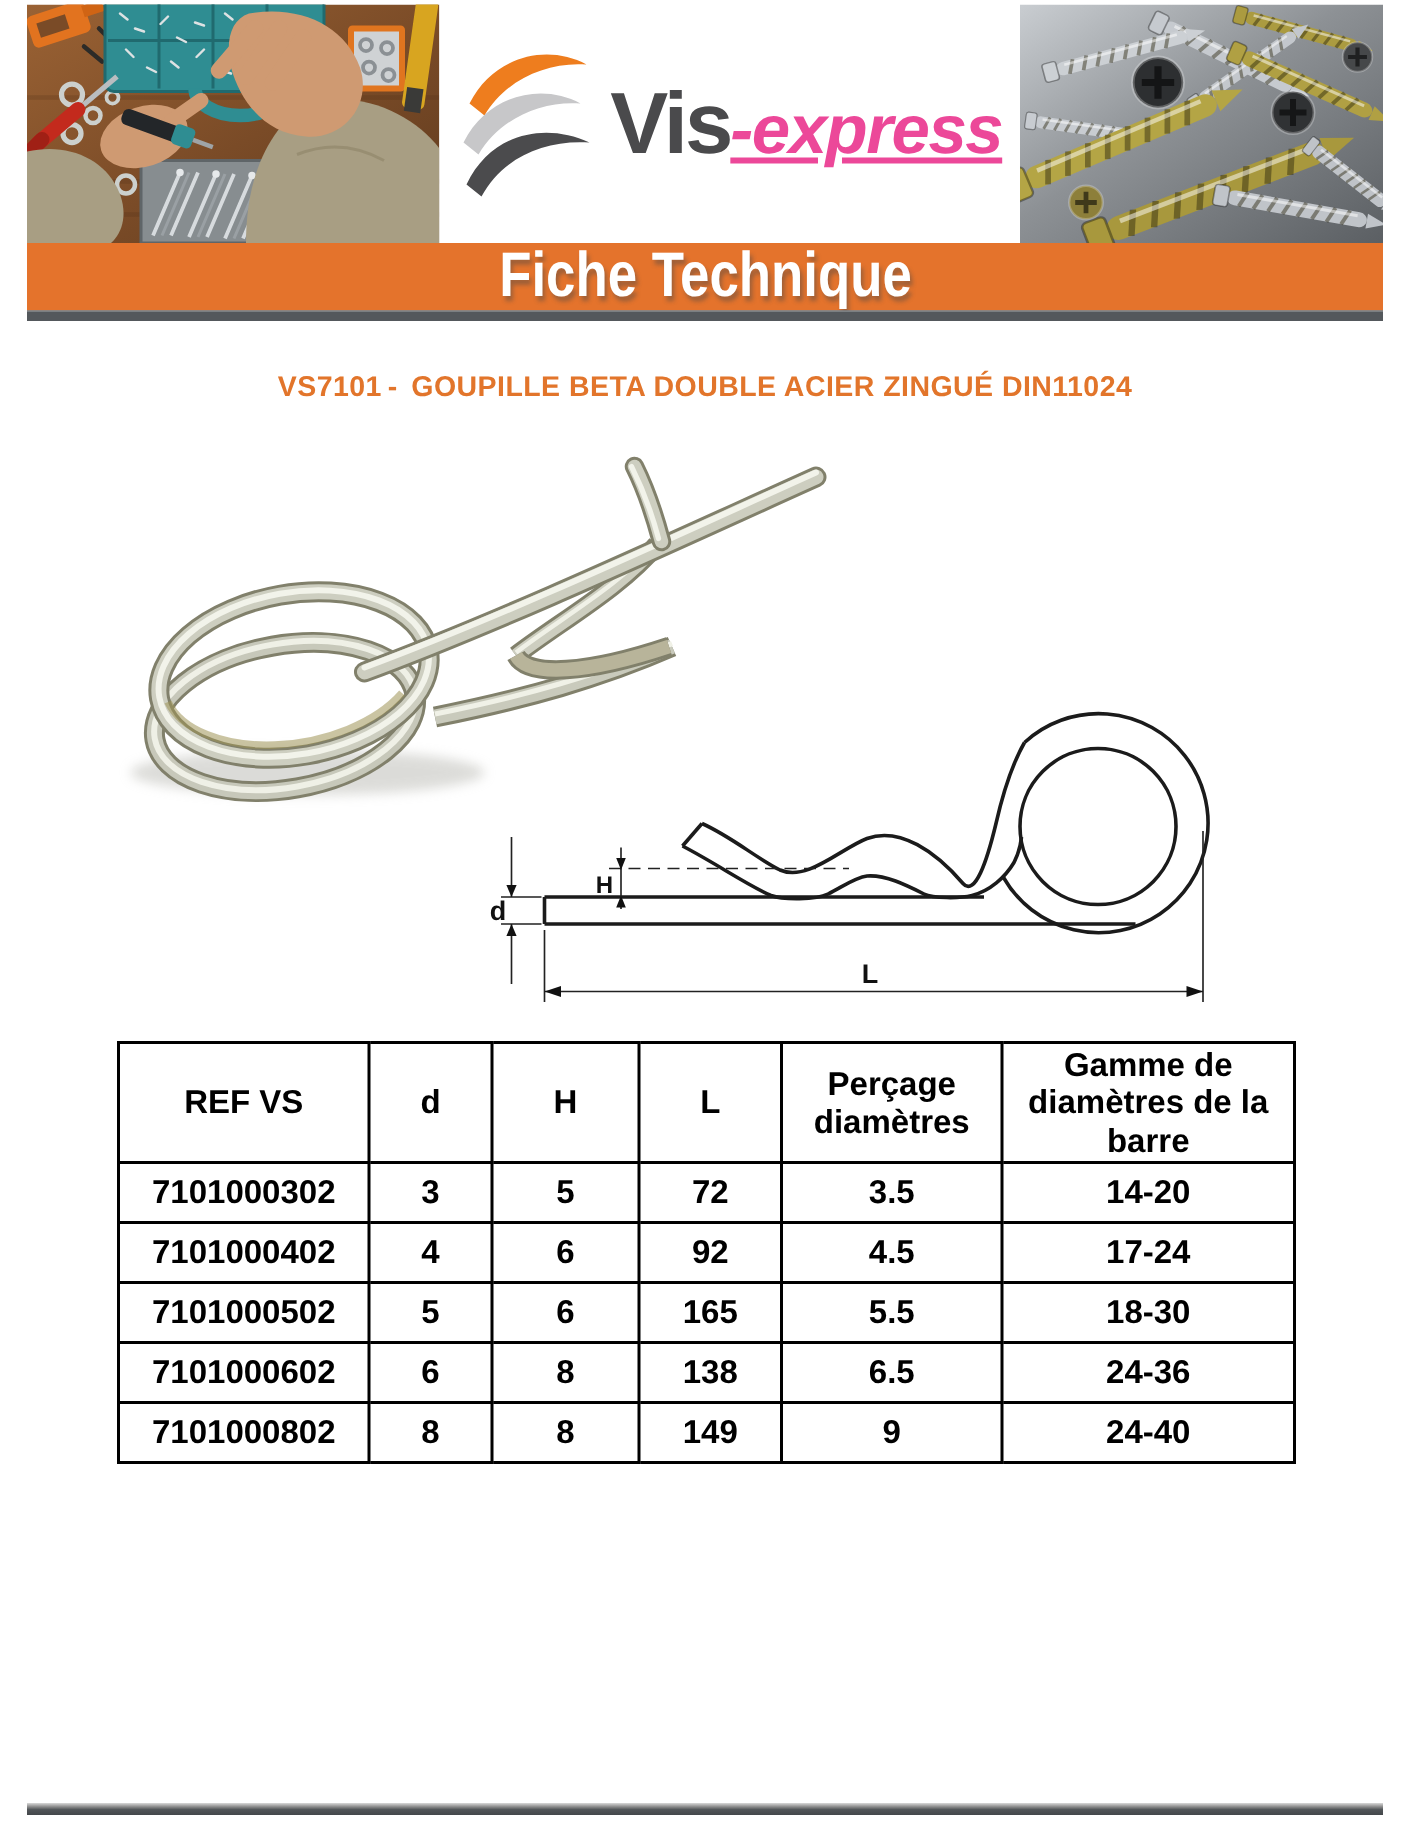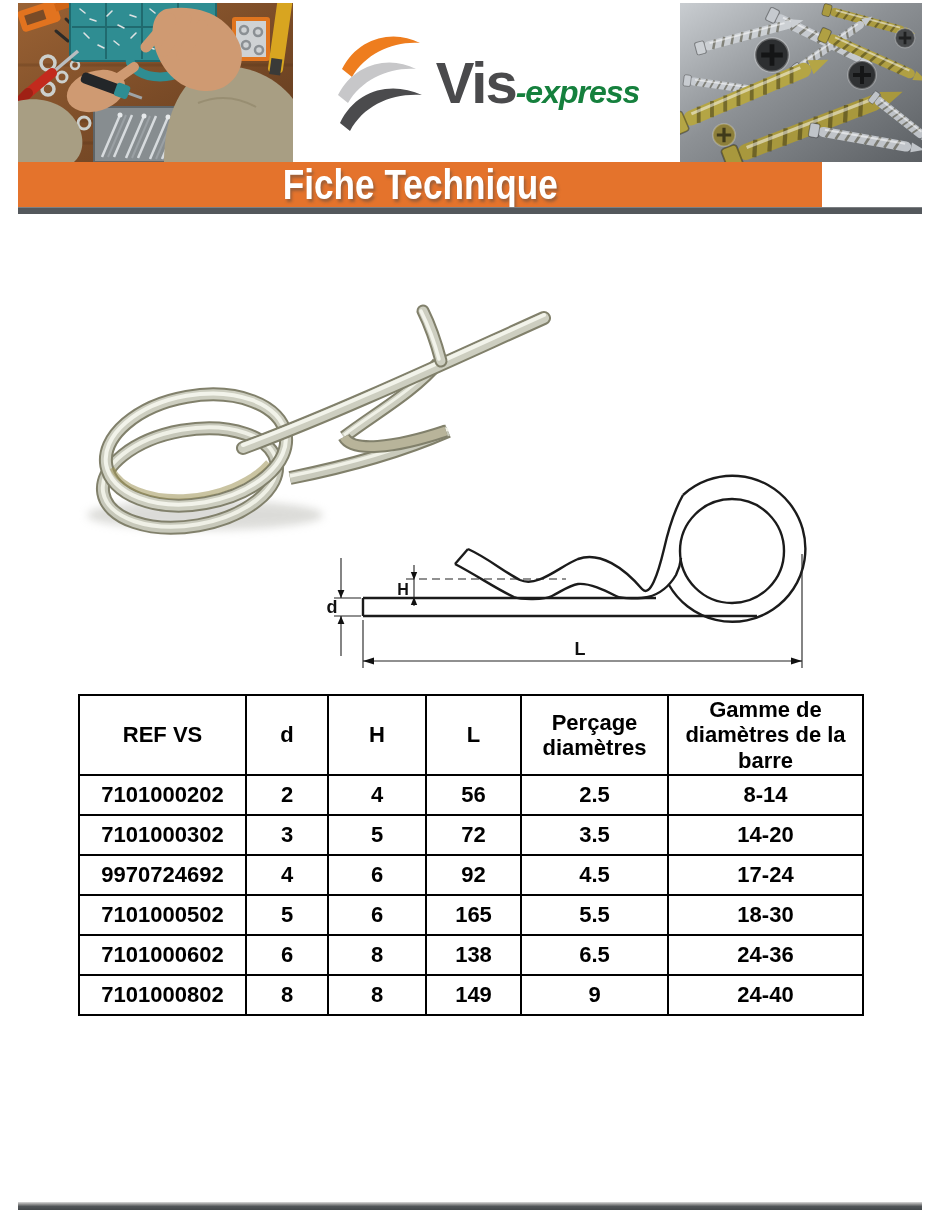--- a/index.html
+++ b/index.html
@@ -10,24 +10,24 @@
   }
   
   .photo-band{position:absolute; left:18px; top:3px; width:904px; height:159px; display:flex;}
   .photo-band svg{display:block; flex:0 0 auto;}
   .logo-area{
     flex:1 1 auto; background:#ffffff; display:flex;
     align-items:center; justify-content:center; gap:10px;
   }
   .logo-text{display:flex; align-items:baseline; white-space:nowrap;}
   .logo-primary{font-size:58px; font-weight:bold; color:#4a4a4c; letter-spacing:-2px;}
-  .logo-secondary{font-size:32px; font-weight:bold; font-style:italic; color:#15803d; letter-spacing:-1px;}
+  .logo-secondary{font-size:46px; font-weight:bold; font-style:italic; color:#ec4899; letter-spacing:-1px;text-decoration:underline;}
   
   .banner{
-    position:absolute; left:18px; top:162px; width:804px; height:45px;
+    position:absolute; left:18px; top:162px; width:904px; height:45px;
     background:#e4732c; display:flex; align-items:center; justify-content:center;
   }
   .banner-label{
     font-size:40px; font-weight:bold; color:#ffffff; letter-spacing:0px;
     transform:scaleX(.88) scaleY(1.05);
     text-shadow:2px 3px 3px rgba(70,70,70,.45);
   }
   .banner-strip{
     position:absolute; left:18px; top:207px; width:904px; height:7px;
     background:#54585c; border-top:1px solid #7b7f82; box-sizing:border-box;
@@ -217,20 +217,23 @@
         <use href="#ph" color="#8d7f3a" transform="translate(44,132) scale(0.8)"></use>
       </g>
     </svg>
   </div>
 
   <div class="banner">
     <span class="banner-label">Fiche Technique</span>
   </div>
   <div class="banner-strip"></div>
 
+  <div class="title">
+    <span>VS7101</span><span class="sep">-</span><span>GOUPILLE BETA DOUBLE ACIER ZINGUÉ DIN11024</span>
+  </div>
 
   <svg class="figure" width="904" height="480" viewBox="18 214 904 480">
     <defs>
       <filter id="blur4" x="-40%" y="-40%" width="180%" height="180%">
           <feGaussianBlur stdDeviation="4"></feGaussianBlur>
         </filter>
     </defs>
 
     <g>
       <ellipse cx="205" cy="515" rx="118" ry="15" fill="#b9b9b3" opacity=".5" filter="url(#blur4)"></ellipse>
@@ -319,37 +322,29 @@
         <th>REF VS</th>
         <th>d</th>
         <th>H</th>
         <th>L</th>
         <th>Perçage diamètres</th>
         <th>Gamme de diamètres de la barre</th>
       </tr>
     </thead>
     <tbody>
       <tr>
-        <td>7101000202</td>
-        <td>2</td>
-        <td>4</td>
-        <td>56</td>
-        <td>2.5</td>
-        <td>8-14</td>
-      </tr>
-      <tr>
         <td>7101000302</td>
         <td>3</td>
         <td>5</td>
         <td>72</td>
         <td>3.5</td>
         <td>14-20</td>
       </tr>
       <tr>
-        <td>9970724692</td>
+        <td>7101000402</td>
         <td>4</td>
         <td>6</td>
         <td>92</td>
         <td>4.5</td>
         <td>17-24</td>
       </tr>
       <tr>
         <td>7101000502</td>
         <td>5</td>
         <td>6</td>

